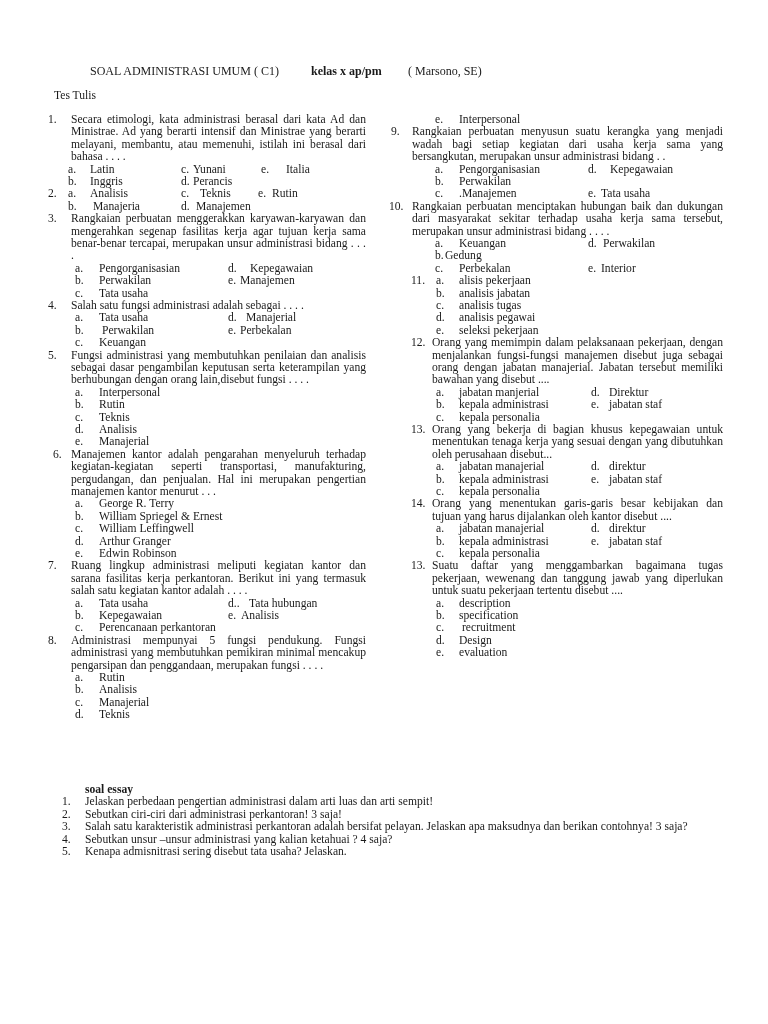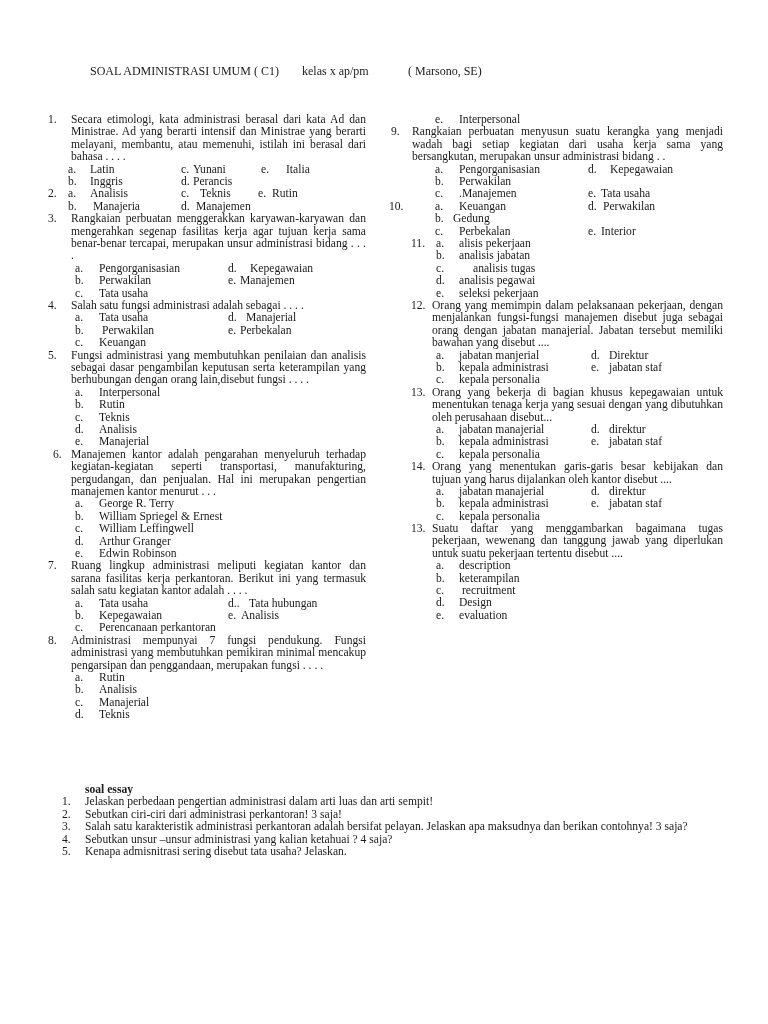--- a/index.html
+++ b/index.html
@@ -4,21 +4,21 @@
 <style>
   html, body { margin: 0; padding: 0; background: #ffffff; }
   body {
     width: 768px; height: 1024px; position: relative; overflow: hidden;
     font-family: "Liberation Serif", "DejaVu Serif", serif;
     color: #1a1a1a; font-size: 11.6px; line-height: 12.4px;
   }
   .abs { position: absolute; }
   .header { top: 65px; left: 90px; white-space: nowrap; font-size: 12px; }
   .header .title { position: absolute; left: 0; }
-  .header .kelas { position: absolute; left: 212px; font-weight: normal; }
+  .header .kelas { position: absolute; left: 221px; font-weight: bold; }
   .header .author { position: absolute; left: 318px; }
   .intro { left: 54px; top: 90px; width: 320px; }
   .intro div { height: 12.4px; white-space: nowrap; }
 
   .col { position: absolute; }
   .col-left { left: 48px; top: 114px; width: 318px; }
   .col-right { left: 389px; top: 114px; width: 334px; }
 
   .q { position: relative; }
   .q-num { position: absolute; left: 0; top: 0; }
@@ -36,20 +36,21 @@
 </head>
 <body>
 
 <div class="abs header">
   <span class="title">SOAL ADMINISTRASI UMUM ( C1)</span>
   <span class="kelas">kelas  x ap/pm</span>
   <span class="author">( Marsono, SE)</span>
 </div>
 
 <div class="abs intro">
+  <div>Tes Tulis</div>
 </div>
 
 <div class="col col-left">
 
   <div class="q">
     <span class="q-num">1.</span>
     <div class="q-text">Secara etimologi, kata administrasi berasal dari kata Ad dan Ministrae. Ad  yang berarti intensif dan Ministrae yang berarti melayani, membantu, atau memenuhi, istilah ini berasal dari bahasa . . . .</div>
     <div class="opts">
       <div class="opt">
           <span style="left:20px">a.</span>
@@ -206,21 +207,21 @@
         </div>
       <div class="opt">
           <span style="left:27px">c.</span>
           <span style="left:51px">Perencanaan perkantoran</span>
         </div>
     </div>
   </div>
 
   <div class="q">
     <span class="q-num">8.</span>
-    <div class="q-text">Administrasi mempunyai 7 fungsi pendukung. Fungsi administrasi yang membutuhkan pemikiran minimal mencakup pengarsipan dan penggandaan, merupakan fungsi . . . .</div>
+    <div class="q-text">Administrasi mempunyai 5 fungsi pendukung. Fungsi administrasi yang membutuhkan pemikiran minimal mencakup pengarsipan dan penggandaan, merupakan fungsi . . . .</div>
     <div class="opts">
       <div class="opt">
           <span style="left:27px">a.</span>
           <span style="left:51px">Rutin</span>
         </div>
       <div class="opt">
           <span style="left:27px">b.</span>
           <span style="left:51px">Analisis</span>
         </div>
       <div class="opt">
@@ -262,30 +263,31 @@
           <span style="left:46px">c.</span>
           <span style="left:70px">.Manajemen</span>
           <span style="left:199px">e.</span>
           <span style="left:212px">Tata usaha</span>
         </div>
     </div>
   </div>
 
   <div class="q">
     <span class="q-num">10.</span>
+    <div class="q-text" style="margin-left:23px">Rangkaian perbuatan menciptakan hubungan baik dan dukungan dari masyarakat sekitar terhadap usaha kerja sama tersebut, merupakan unsur administrasi bidang . . . .</div>
     <div class="opts">
       <div class="opt">
           <span style="left:46px">a.</span>
           <span style="left:70px">Keuangan</span>
           <span style="left:199px">d.</span>
           <span style="left:214px">Perwakilan</span>
         </div>
       <div class="opt">
           <span style="left:46px">b.</span>
-          <span style="left:64px">Gedung</span>
+          <span style="left:56px">Gedung</span>
         </div>
       <div class="opt">
           <span style="left:46px">c.</span>
           <span style="left:70px">Perbekalan</span>
           <span style="left:199px">e.</span>
           <span style="left:212px">Interior</span>
         </div>
     </div>
   </div>
 
@@ -295,21 +297,21 @@
       <div class="opt">
           <span style="left:47px">a.</span>
           <span style="left:70px">alisis pekerjaan</span>
         </div>
       <div class="opt">
           <span style="left:47px">b.</span>
           <span style="left:70px">analisis jabatan</span>
         </div>
       <div class="opt">
           <span style="left:47px">c.</span>
-          <span style="left:84px">analisis tugas</span>
+          <span style="left:70px">analisis tugas</span>
         </div>
       <div class="opt">
           <span style="left:47px">d.</span>
           <span style="left:70px">analisis pegawai</span>
         </div>
       <div class="opt">
           <span style="left:47px">e.</span>
           <span style="left:70px">seleksi pekerjaan</span>
         </div>
     </div>
@@ -387,21 +389,21 @@
   <div class="q">
     <span class="q-num" style="left:22px">13.</span>
     <div class="q-text" style="margin-left:43px">Suatu daftar yang menggambarkan bagaimana tugas pekerjaan, wewenang dan tanggung jawab yang diperlukan untuk suatu pekerjaan tertentu disebut ....</div>
     <div class="opts">
       <div class="opt">
           <span style="left:47px">a.</span>
           <span style="left:70px">description</span>
         </div>
       <div class="opt">
           <span style="left:47px">b.</span>
-          <span style="left:70px">keterampilan</span>
+          <span style="left:70px">specification</span>
         </div>
       <div class="opt">
           <span style="left:47px">c.</span>
           <span style="left:73px"> recruitment</span>
         </div>
       <div class="opt">
           <span style="left:47px">d.</span>
           <span style="left:70px">Design</span>
         </div>
       <div class="opt">

